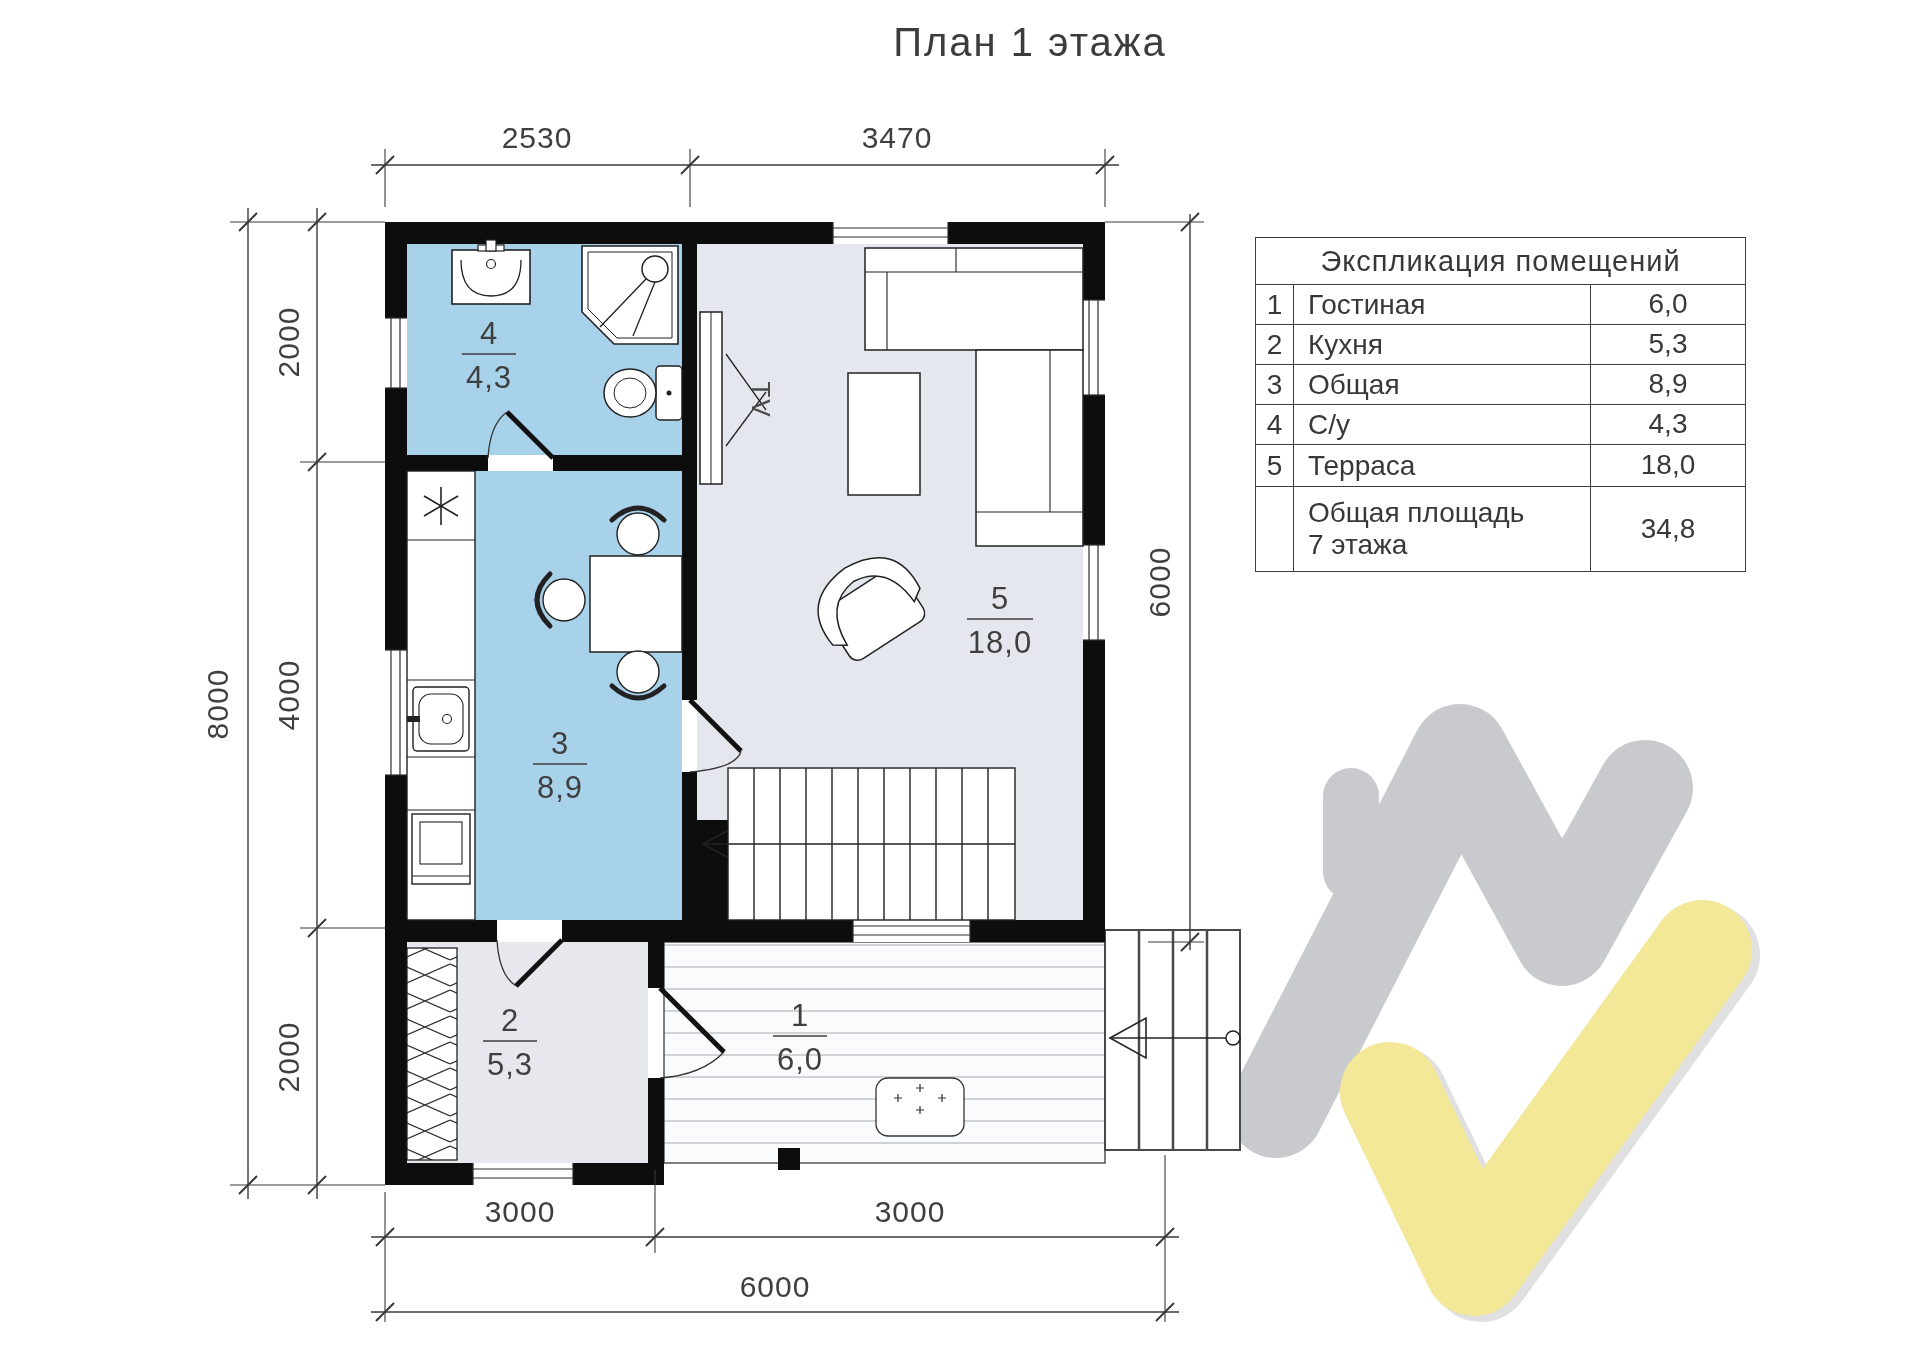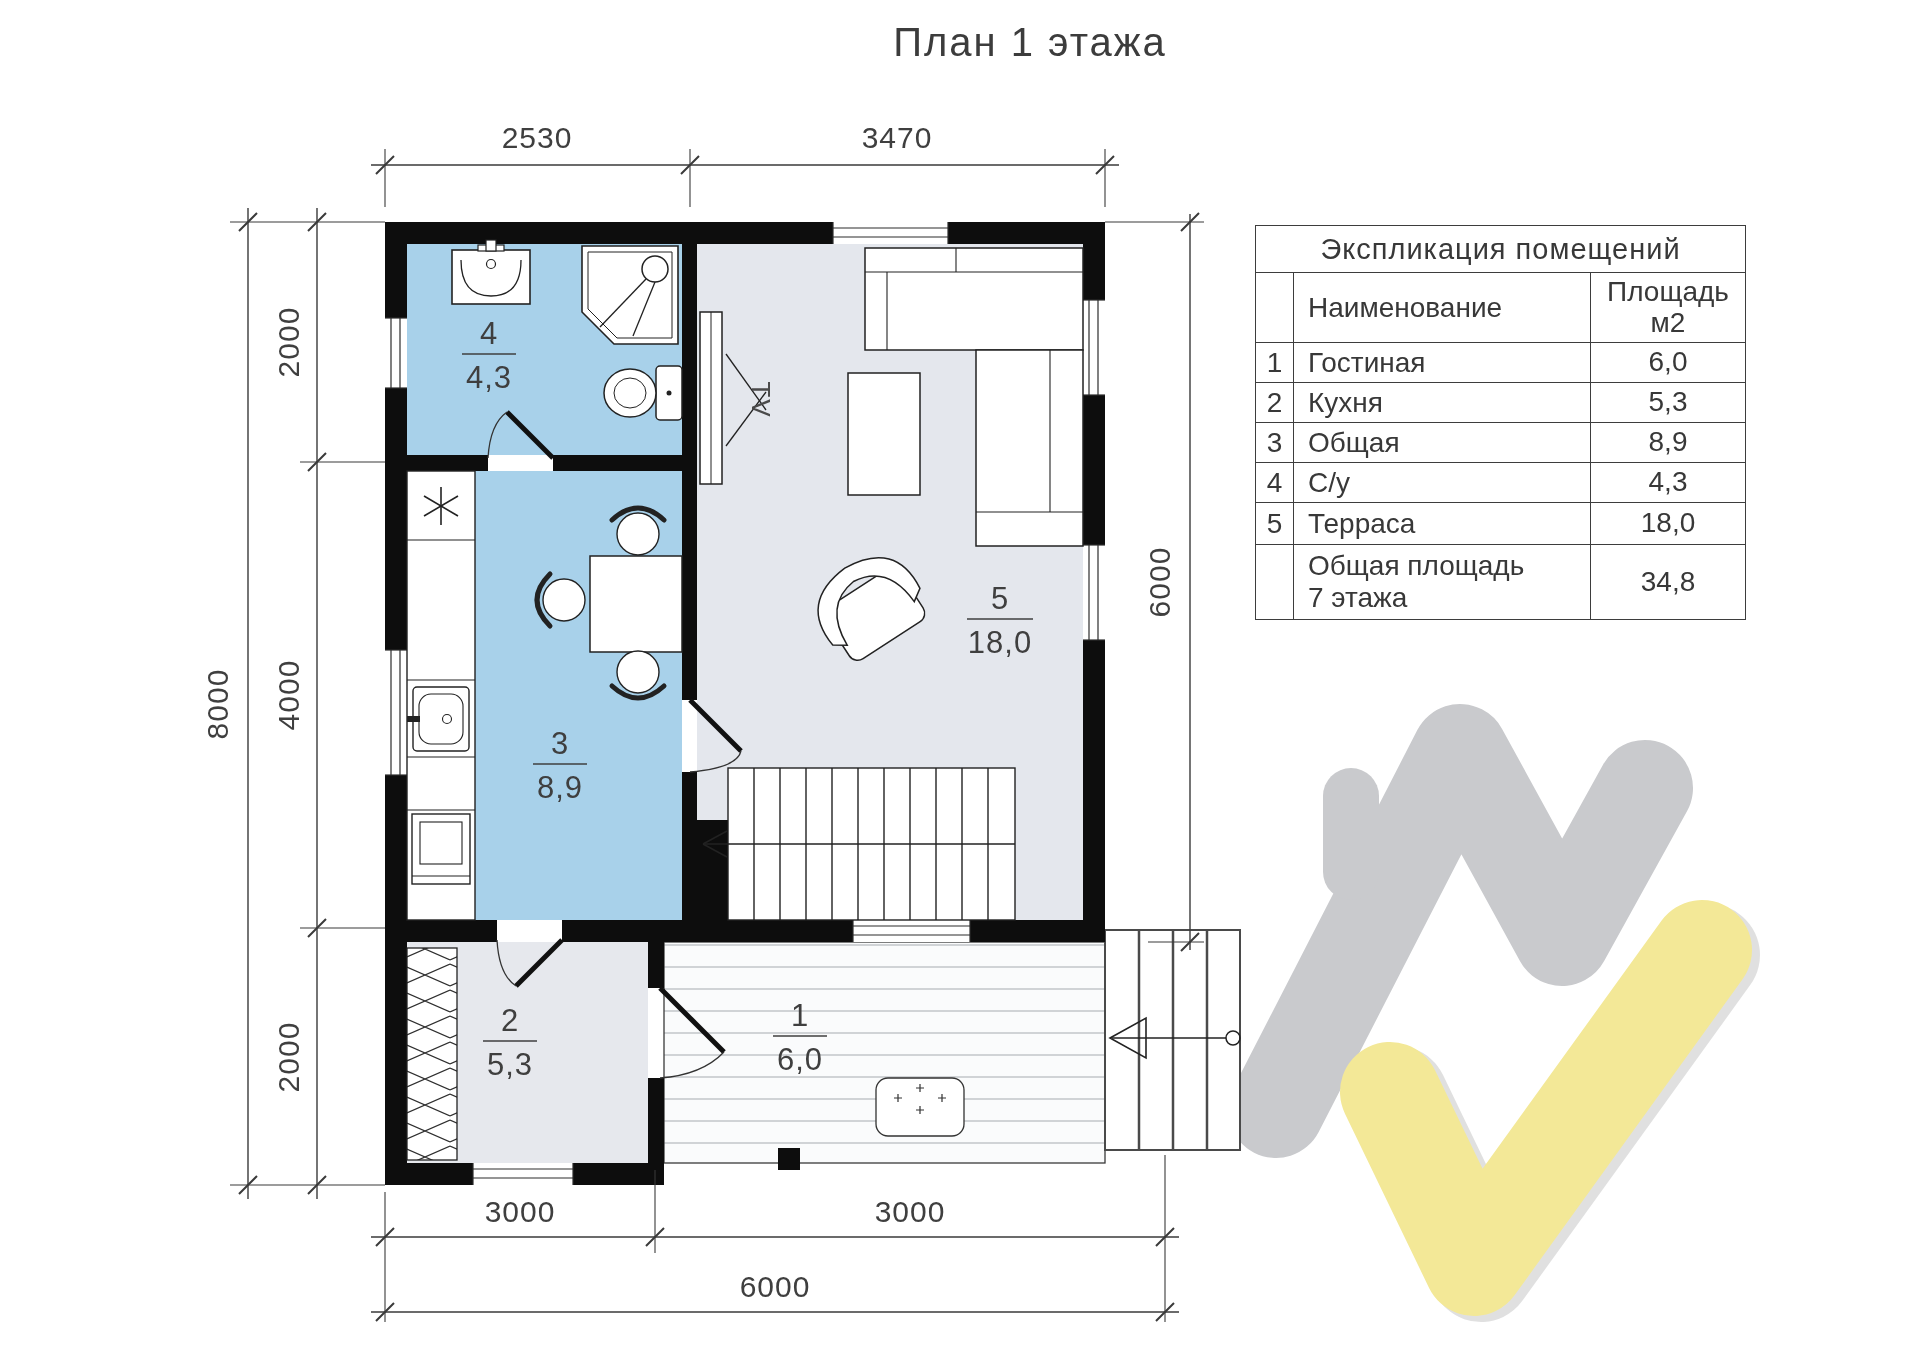--- a/index.html
+++ b/index.html
@@ -11,21 +11,21 @@
     position:absolute;left:700px;top:20px;width:660px;text-align:center;
     font-size:40px;font-weight:300;letter-spacing:2px;color:#3c3c3c;
   }
   #plan-svg{position:absolute;left:0;top:0;}
   .dim-text{font-size:30px;fill:#3f3f3f;letter-spacing:1px;}
   .room-num,.room-area{font-size:31px;fill:#3f3f3f;letter-spacing:1px;}
   .tv-text{font-size:26px;fill:#4a4a4a;letter-spacing:2px;}
   text{text-anchor:middle;font-weight:300;}
   
   .expl{
-    position:absolute;left:1255px;top:225px;width:490px;border-collapse:collapse;
+    position:absolute;left:1255px;top:237px;width:490px;border-collapse:collapse;
     table-layout:fixed;font-size:28px;font-weight:300;color:#383838;
   }
   .expl td{border:1.5px solid #3d3d3d;padding:0;vertical-align:middle;}
   .t-title{text-align:center;font-size:29px;letter-spacing:1px;}
   .c-num{text-align:center;}
   .c-name{text-align:left;padding-left:14px !important;}
   .c-area{text-align:center;line-height:1.08;}
   .two-line{line-height:1.15;}
 </style>
 </head>
@@ -358,28 +358,20 @@
 <table class="expl">
   <colgroup>
       <col style="width:38px">
       <col style="width:297px">
       <col style="width:155px">
     </colgroup>
   <tbody>
       <tr style="height:47px">
     <td colspan="3" class="t-title">Экспликация помещений</td>
   </tr>
-  <tr style="height:70px">
-    <td></td>
-    <td class="c-name">Наименование</td>
-    <td class="c-area">
-      <div>Площадь</div>
-      <div>м2</div>
-    </td>
-  </tr>
   <tr style="height:40px">
     <td class="c-num">1</td>
     <td class="c-name">Гостиная</td>
     <td class="c-area">6,0</td>
   </tr>
   <tr style="height:40px">
     <td class="c-num">2</td>
     <td class="c-name">Кухня</td>
     <td class="c-area">5,3</td>
   </tr>
@@ -391,21 +383,21 @@
   <tr style="height:40px">
     <td class="c-num">4</td>
     <td class="c-name">С/у</td>
     <td class="c-area">4,3</td>
   </tr>
   <tr style="height:42px">
     <td class="c-num">5</td>
     <td class="c-name">Терраса</td>
     <td class="c-area">18,0</td>
   </tr>
-  <tr style="height:75px">
+  <tr style="height:85px">
     <td></td>
     <td class="c-name two-line">
       <div>Общая площадь</div>
       <div>7 этажа</div>
     </td>
     <td class="c-area">34,8</td>
   </tr>
 </tbody>
   </table>
 

